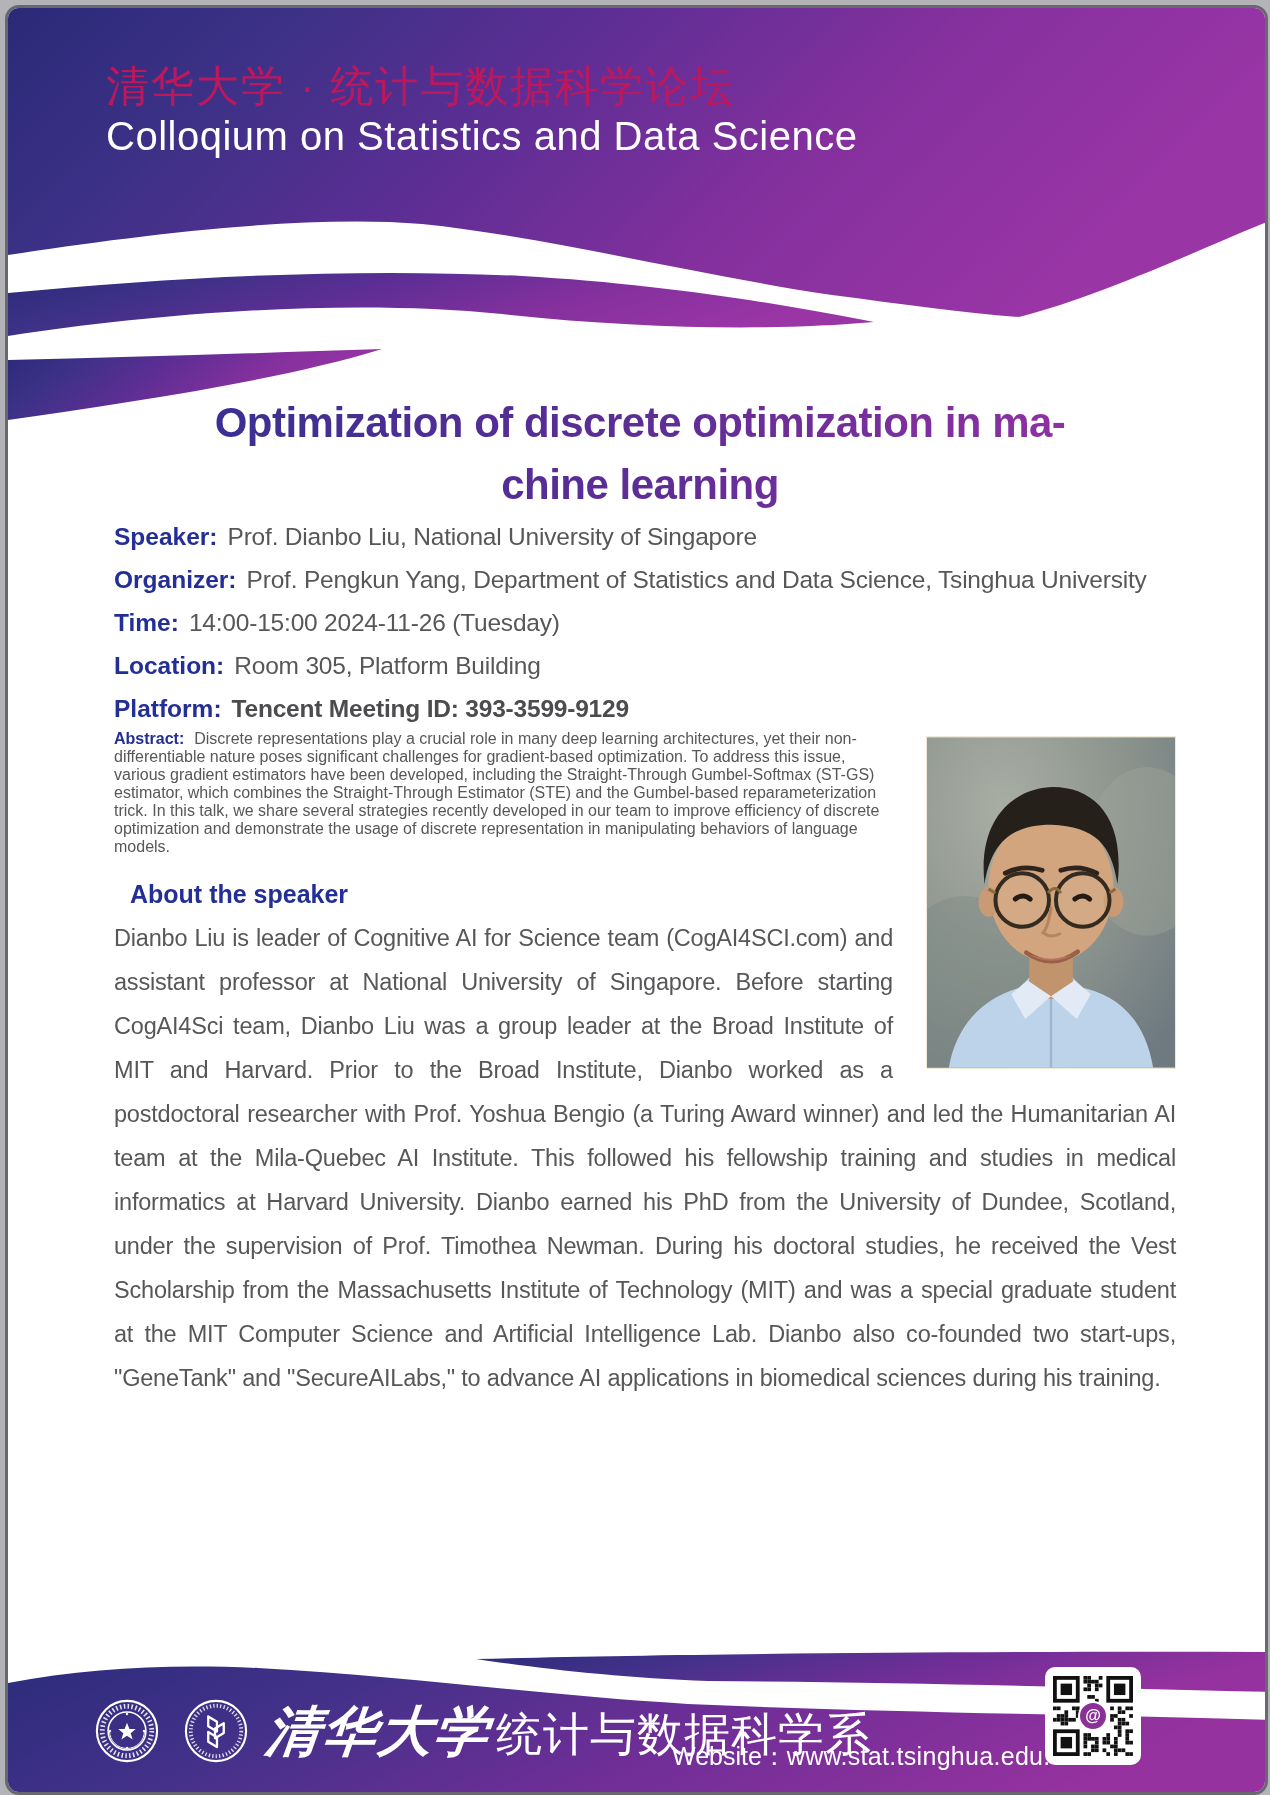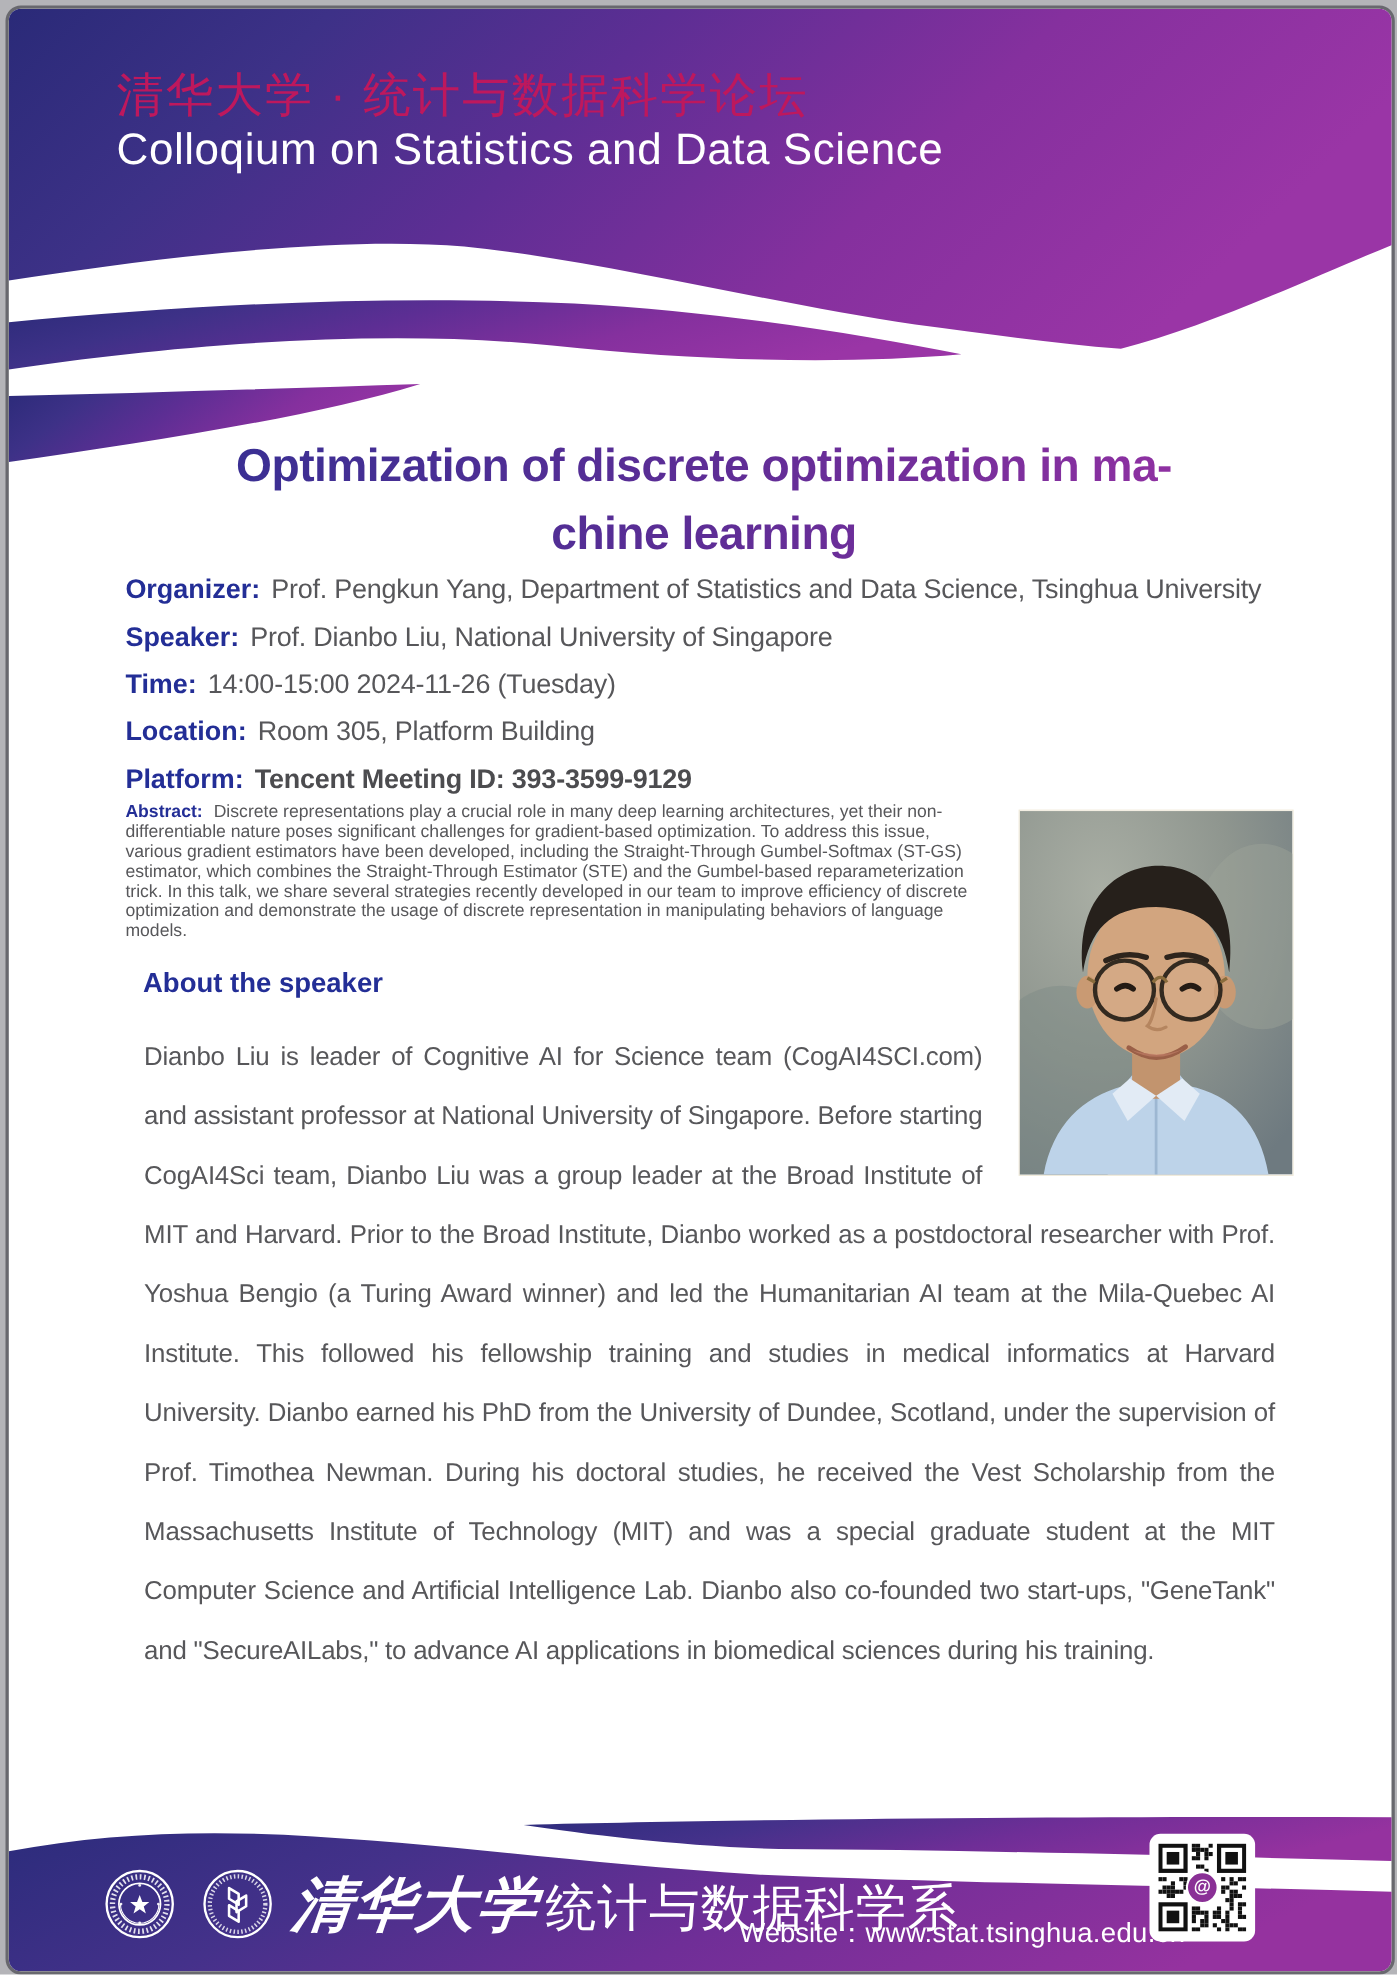--- a/index.html
+++ b/index.html
@@ -40,21 +40,21 @@
   .val.strong{font-weight:700;color:#4c4c4f;}
   
   .content{position:absolute;left:106px;top:722px;width:1062px;color:#57575a;}
   .abstract{margin:0;font-size:23.5px;line-height:43.5px;text-align:justify;letter-spacing:-0.2px;}
   figure.photo{
     float:right;width:250px;height:333px;margin:6px 0 10px 33px;padding:0;
     border:1px solid #efe9d8;box-sizing:border-box;
   }
   figure.photo svg{display:block;width:100%;height:100%;}
   .about-h{margin:1px 0 0 16px;font-size:25px;line-height:44px;font-weight:700;color:#232e96;}
-  .bio{margin:17px;font-size:23.5px;line-height:54px;text-align:justify;letter-spacing:-0.2px;}
+  .bio{margin:0;font-size:23.5px;line-height:44px;text-align:justify;letter-spacing:-0.2px;}
   
   .ftr-svg{position:absolute;left:0;top:1588px;width:1264px;height:196px;display:block;}
   .logo{position:absolute;width:66px;height:66px;}
   .logo svg{display:block;width:100%;height:100%;}
   .logo.seal{left:86px;top:1690px;}
   .logo.dept{left:175px;top:1690px;}
   .dept-line{position:absolute;left:258px;top:1688px;white-space:nowrap;color:#fff;display:flex;align-items:baseline;}
   .dept-zh-script{font-size:54px;font-style:italic;font-weight:700;letter-spacing:2px;transform:skewX(-6deg);margin-right:6px;}
   .dept-zh{font-size:46px;font-weight:400;letter-spacing:1px;}
   .dept-en{position:absolute;left:262px;top:1747px;font-family:"Liberation Serif",serif;
@@ -103,22 +103,22 @@
     <path fill="url(#gh)" d="M0,352
       C 124,349 254,345 374,341
       C 274,372 124,394 0,412 Z"></path>
   </svg>
   <div class="hdr-zh">清华大学 · 统计与数据科学论坛</div>
   <div class="hdr-en">Colloqium on Statistics and Data Science</div>
 
   <h1 class="talk-title"><span>Optimization of discrete optimization in ma-</span><br><span>chine learning</span></h1>
 
   <div class="info">
+    <div class="info-row"><span class="lbl">Speaker:</span><span class="val">Prof. Dianbo Liu, National University of Singapore</span></div>
     <div class="info-row"><span class="lbl">Organizer:</span><span class="val">Prof. Pengkun Yang, Department of Statistics and Data Science, Tsinghua University</span></div>
-    <div class="info-row"><span class="lbl">Speaker:</span><span class="val">Prof. Dianbo Liu, National University of Singapore</span></div>
     <div class="info-row"><span class="lbl">Time:</span><span class="val">14:00-15:00 2024-11-26 (Tuesday)</span></div>
     <div class="info-row"><span class="lbl">Location:</span><span class="val">Room 305, Platform Building</span></div>
     <div class="info-row"><span class="lbl">Platform:</span><span class="val strong">Tencent Meeting ID: 393-3599-9129</span></div>
   </div>
 
   <div class="content">
     <p class="abstract">
       </p><figure class="photo">
         <svg viewBox="0 0 250 333">
           <defs>

